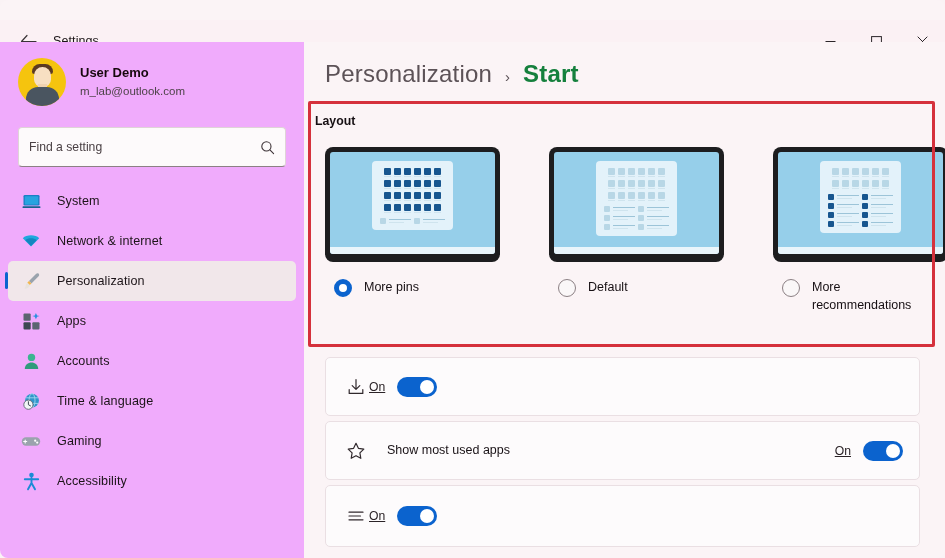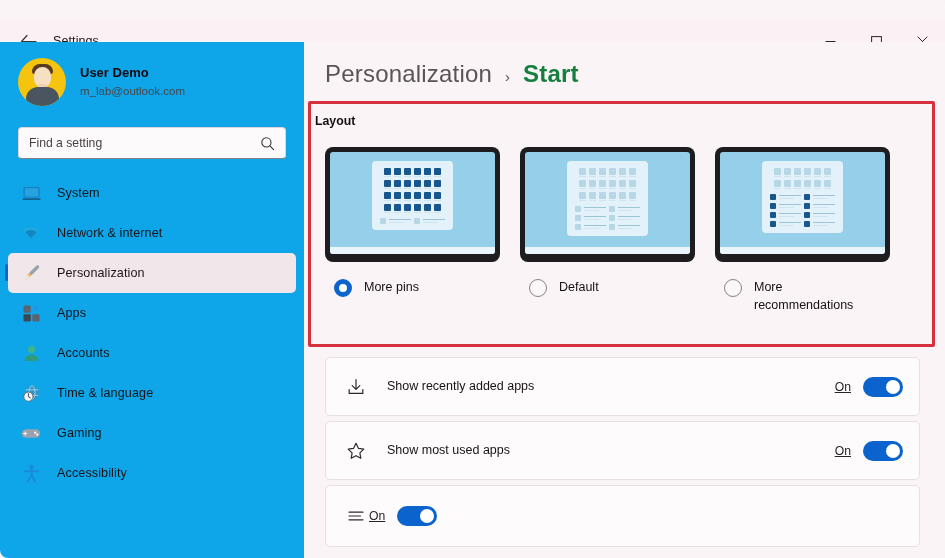--- a/index.html
+++ b/index.html
@@ -41,21 +41,21 @@
   .win-btn {
     width: 46px; height: 42px;
     display: flex; align-items: center; justify-content: center;
     color: #2b2529;
   }
 
   
   .sidebar {
     position: absolute; top: 42px; left: 0;
     width: 304px; height: 516px;
-    background: #0ea5e9;
+    background: #f0abfc;
     padding-top: 10px;
   }
   .profile { display: flex; align-items: center; padding: 6px 0 0 18px; }
   .avatar {
     width: 48px; height: 48px; border-radius: 50%;
     background: #f5c40e; position: relative; overflow: hidden;
     flex: 0 0 48px;
   }
   .av-head {
     position: absolute; left: 16px; top: 9px;
@@ -74,21 +74,21 @@
   }
   .av-neck {
     position: absolute; left: 20px; top: 26px;
     width: 9px; height: 7px; background: #f0d2b0;
   }
   .profile-txt { margin-left: 14px; }
   .profile-name { font-size: 13px; font-weight: bold; color: #17080d; line-height: 16px; }
   .profile-mail { font-size: 11.5px; color: #4d4348; line-height: 16px; margin-top: 2px; }
 
   .searchwrap {
-    margin: 21px 18px 0 18px; height: 32px;
+    margin: 21px 18px 0 18px; height: 40px;
     background: #fdfafb; border: 1px solid #dfd3d7;
     border-bottom: 1px solid #8c8084;
     border-radius: 4px;
     display: flex; align-items: center; padding: 0 10px;
   }
   .searchwrap input {
     flex: 1; border: none; outline: none; background: transparent;
     font-family: "Liberation Sans", sans-serif;
     font-size: 12.2px; color: #3f3539;
   }
@@ -137,21 +137,21 @@
   }
 
   .section-label {
     position: absolute; left: 11px; top: 72px;
     font-size: 12.3px; font-weight: bold; color: #160f13;
   }
 
   
   .layouts {
     position: absolute; left: 21px; top: 105px;
-    width: 595px; display: flex; gap: 20px;
+    width: 595px; display: flex; gap: 49px;
   }
   .layout-opt { width: 175px; }
   .thumb {
     width: 175px; height: 115px;
     background: #1d1d1f; border-radius: 8px;
     padding: 5px 5px 8px 5px;
   }
   .screen {
     width: 100%; height: 100%;
     background: #96cfea; border-radius: 3px;
@@ -780,21 +780,20 @@
 
     <div class="settings-list">
 
       <div class="setting-card">
         <span class="set-icon">
           <svg width="20" height="20" viewBox="0 0 20 20" fill="none">
             <path d="M10 2.5 V12.2 M6.2 8.6 L10 12.4 L13.8 8.6" stroke="#30282c" stroke-width="1.2" stroke-linecap="round" stroke-linejoin="round"></path>
             <path d="M3.2 12.6 V16.4 H16.8 V12.6" stroke="#30282c" stroke-width="1.2" stroke-linecap="round" stroke-linejoin="round"></path>
           </svg>
         </span>
-        <span class="set-label">Show recently added apps</span>
         <span class="set-state">On</span>
         <span class="toggle">
             <span class="knob"></span>
           </span>
       </div>
 
       <div class="setting-card">
         <span class="set-icon">
           <svg width="20" height="20" viewBox="0 0 20 20" fill="none">
             <path d="M10 2.3 L12.4 7.3 L17.8 8.1 L13.9 11.9 L14.8 17.3 L10 14.7 L5.2 17.3 L6.1 11.9 L2.2 8.1 L7.6 7.3 Z" stroke="#30282c" stroke-width="1.2" stroke-linejoin="round"></path>

